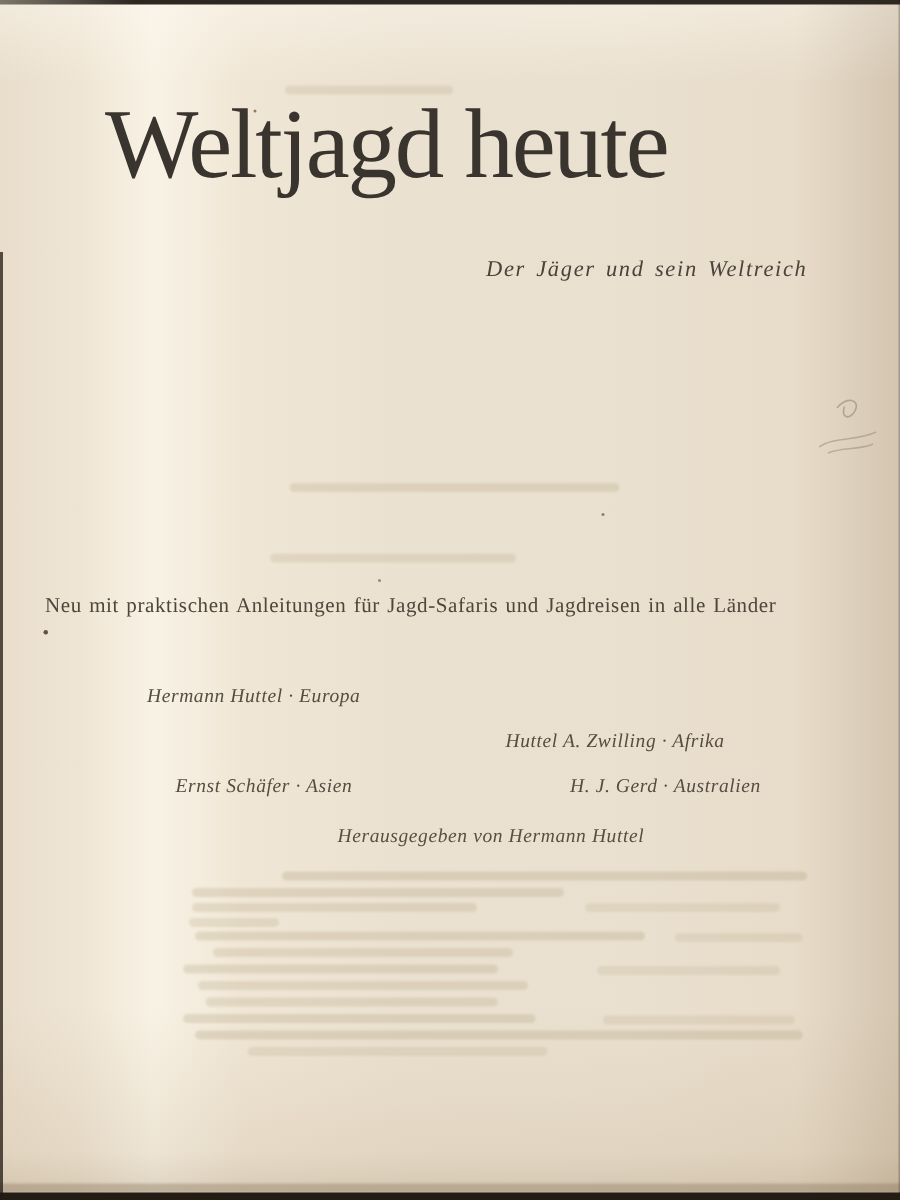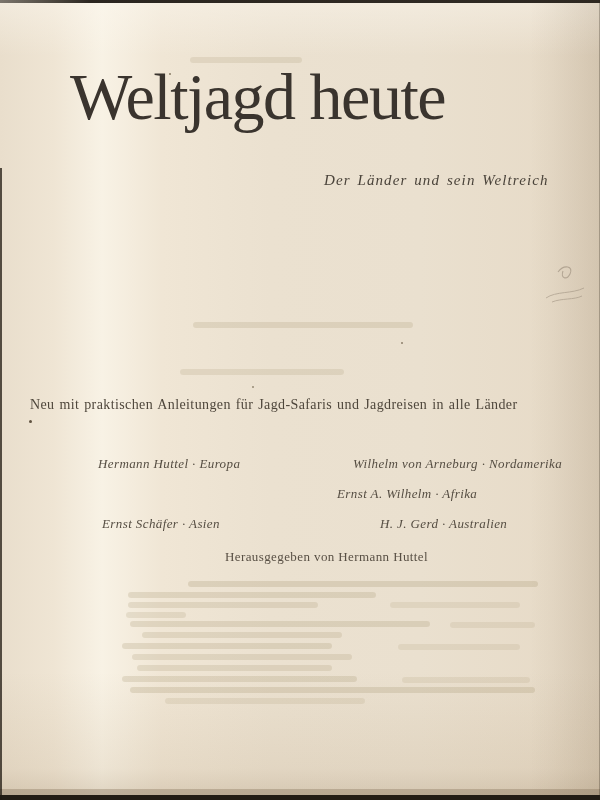--- a/index.html
+++ b/index.html
@@ -50,24 +50,24 @@
   .tagline{
     position:absolute;left:30px;top:397px;width:565px;text-align:left;
     font-size:14px;letter-spacing:0.4px;word-spacing:1px;color:#4e463b;
   }
   .contrib{
     position:absolute;font-size:13px;font-style:italic;
     letter-spacing:0.4px;color:#554d42;white-space:nowrap;
   }
   .c0l{left:98px;top:456px;}  .c0r{left:353px;top:456px;}
   .c1l{left:133px;top:486px;} .c1r{left:337px;top:486px;}
-  .c2l{left:102px;top:516px;} .c2r{left:380px;top:516px;}
+  .c2l{left:117px;top:516px;} .c2r{left:380px;top:516px;}
   .editor{
     position:absolute;left:225px;top:549px;
-    font-size:13px;letter-spacing:0.4px;color:#584f44;white-space:nowrap;
+    font-size:13px;font-style:italic;letter-spacing:0.4px;color:#584f44;white-space:nowrap;
   }
 
   
   #ghost-layer{position:absolute;inset:0;pointer-events:none;}
   .ghost-line{
     position:absolute;height:6px;border-radius:3px;
     background:#a2926c;filter:blur(0.7px);
   }
 
   
@@ -107,26 +107,25 @@
 
   <div class="sheen"></div>
   <div class="right-shade"></div>
   <div class="edge-top"></div>
   <div class="edge-bottom-soft"></div>
   <div class="edge-bottom"></div>
   <div class="edge-left"></div>
   <div class="edge-right"></div>
 
   <h1 class="title">Weltjagd heute</h1>
-  <div class="subtitle">Der Länder und sein Weltreich</div>
+  <div class="subtitle">Der Jäger und sein Weltreich</div>
   <div class="tagline">Neu mit praktischen Anleitungen für Jagd-Safaris und Jagdreisen in alle Länder</div>
 
   <span class="contrib c0l">Hermann Huttel · Europa</span>
-  <span class="contrib c0r">Wilhelm von Arneburg · Nordamerika</span>
-  <span class="contrib c1r">Ernst A. Wilhelm · Afrika</span>
+  <span class="contrib c1r">Huttel A. Zwilling · Afrika</span>
   <span class="contrib c2l">Ernst Schäfer · Asien</span>
   <span class="contrib c2r">H. J. Gerd · Australien</span>
 
   <div class="editor">Herausgegeben von Hermann Huttel</div>
 
   <svg class="smudge" width="52" height="56" viewBox="0 0 52 56">
     <path d="M20,16 C26,8 36,10 32,18 C29,24 22,23 25,15" fill="none" stroke="#8f8170" stroke-width="1.1"></path>
     <path d="M8,42 C18,35 34,38 46,32 M14,46 C24,42 36,44 44,40" fill="none" stroke="#9a8d7c" stroke-width="1"></path>
   </svg>
   <div class="speck s1"></div>

